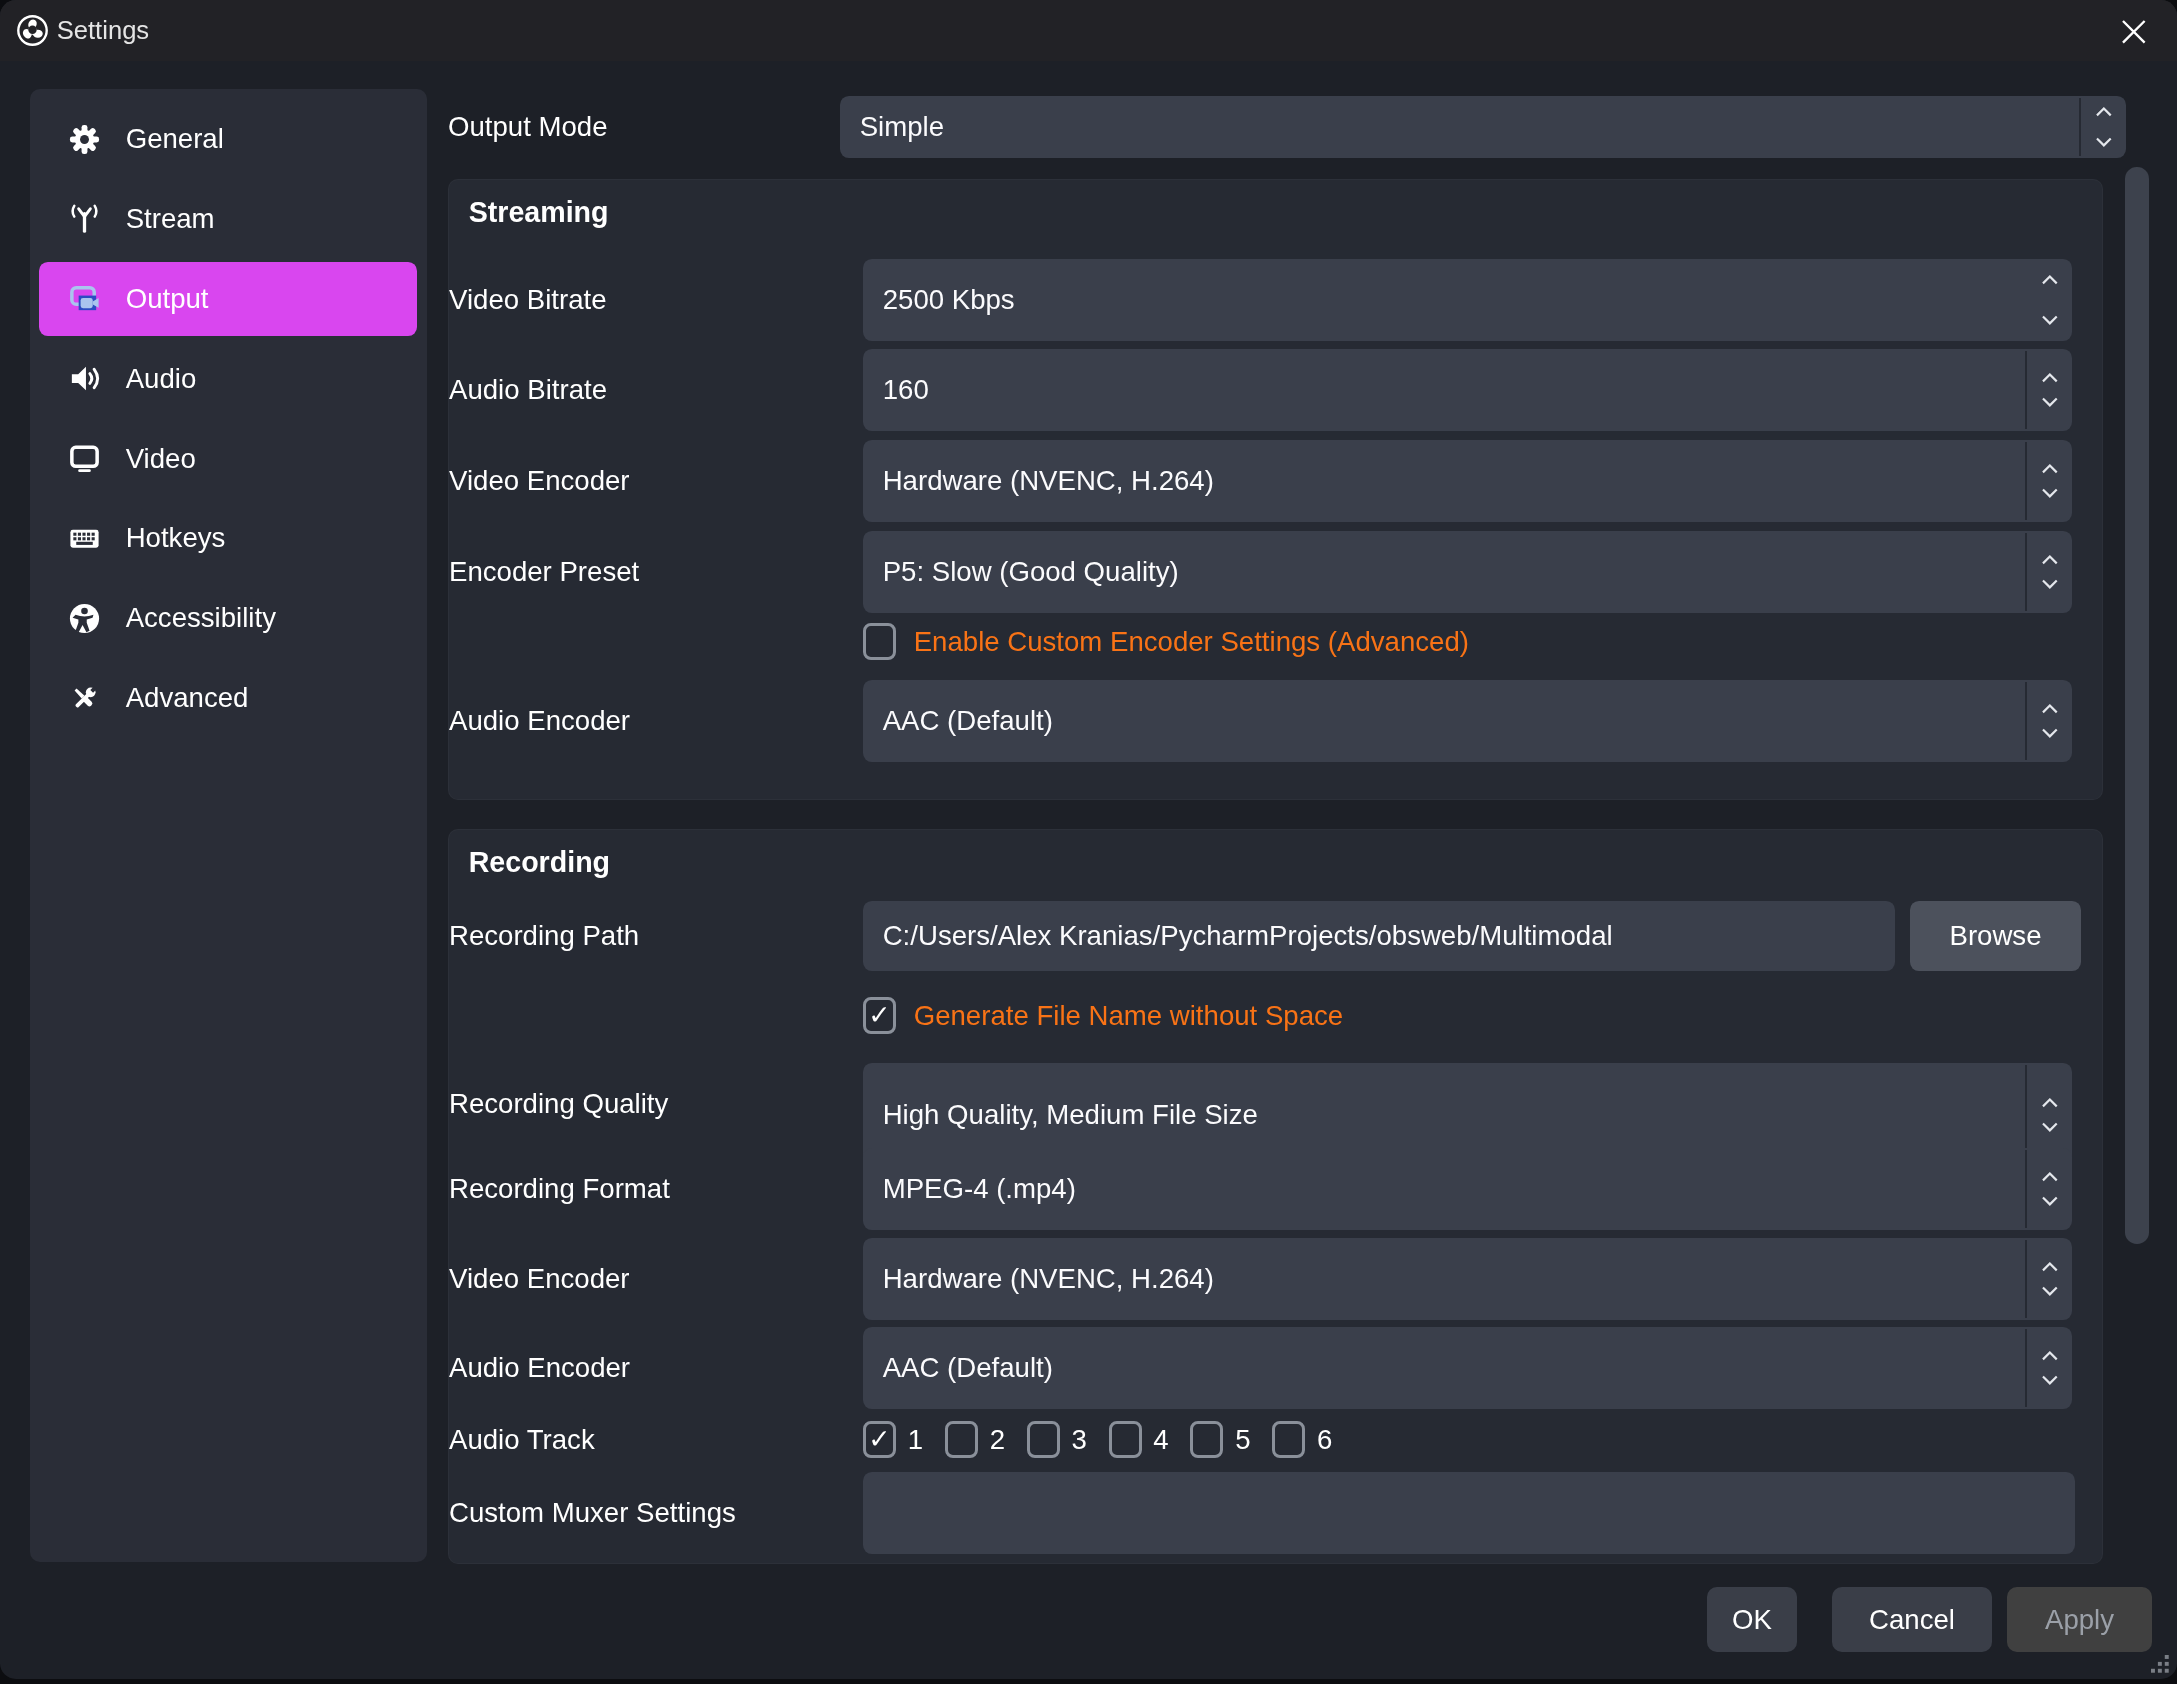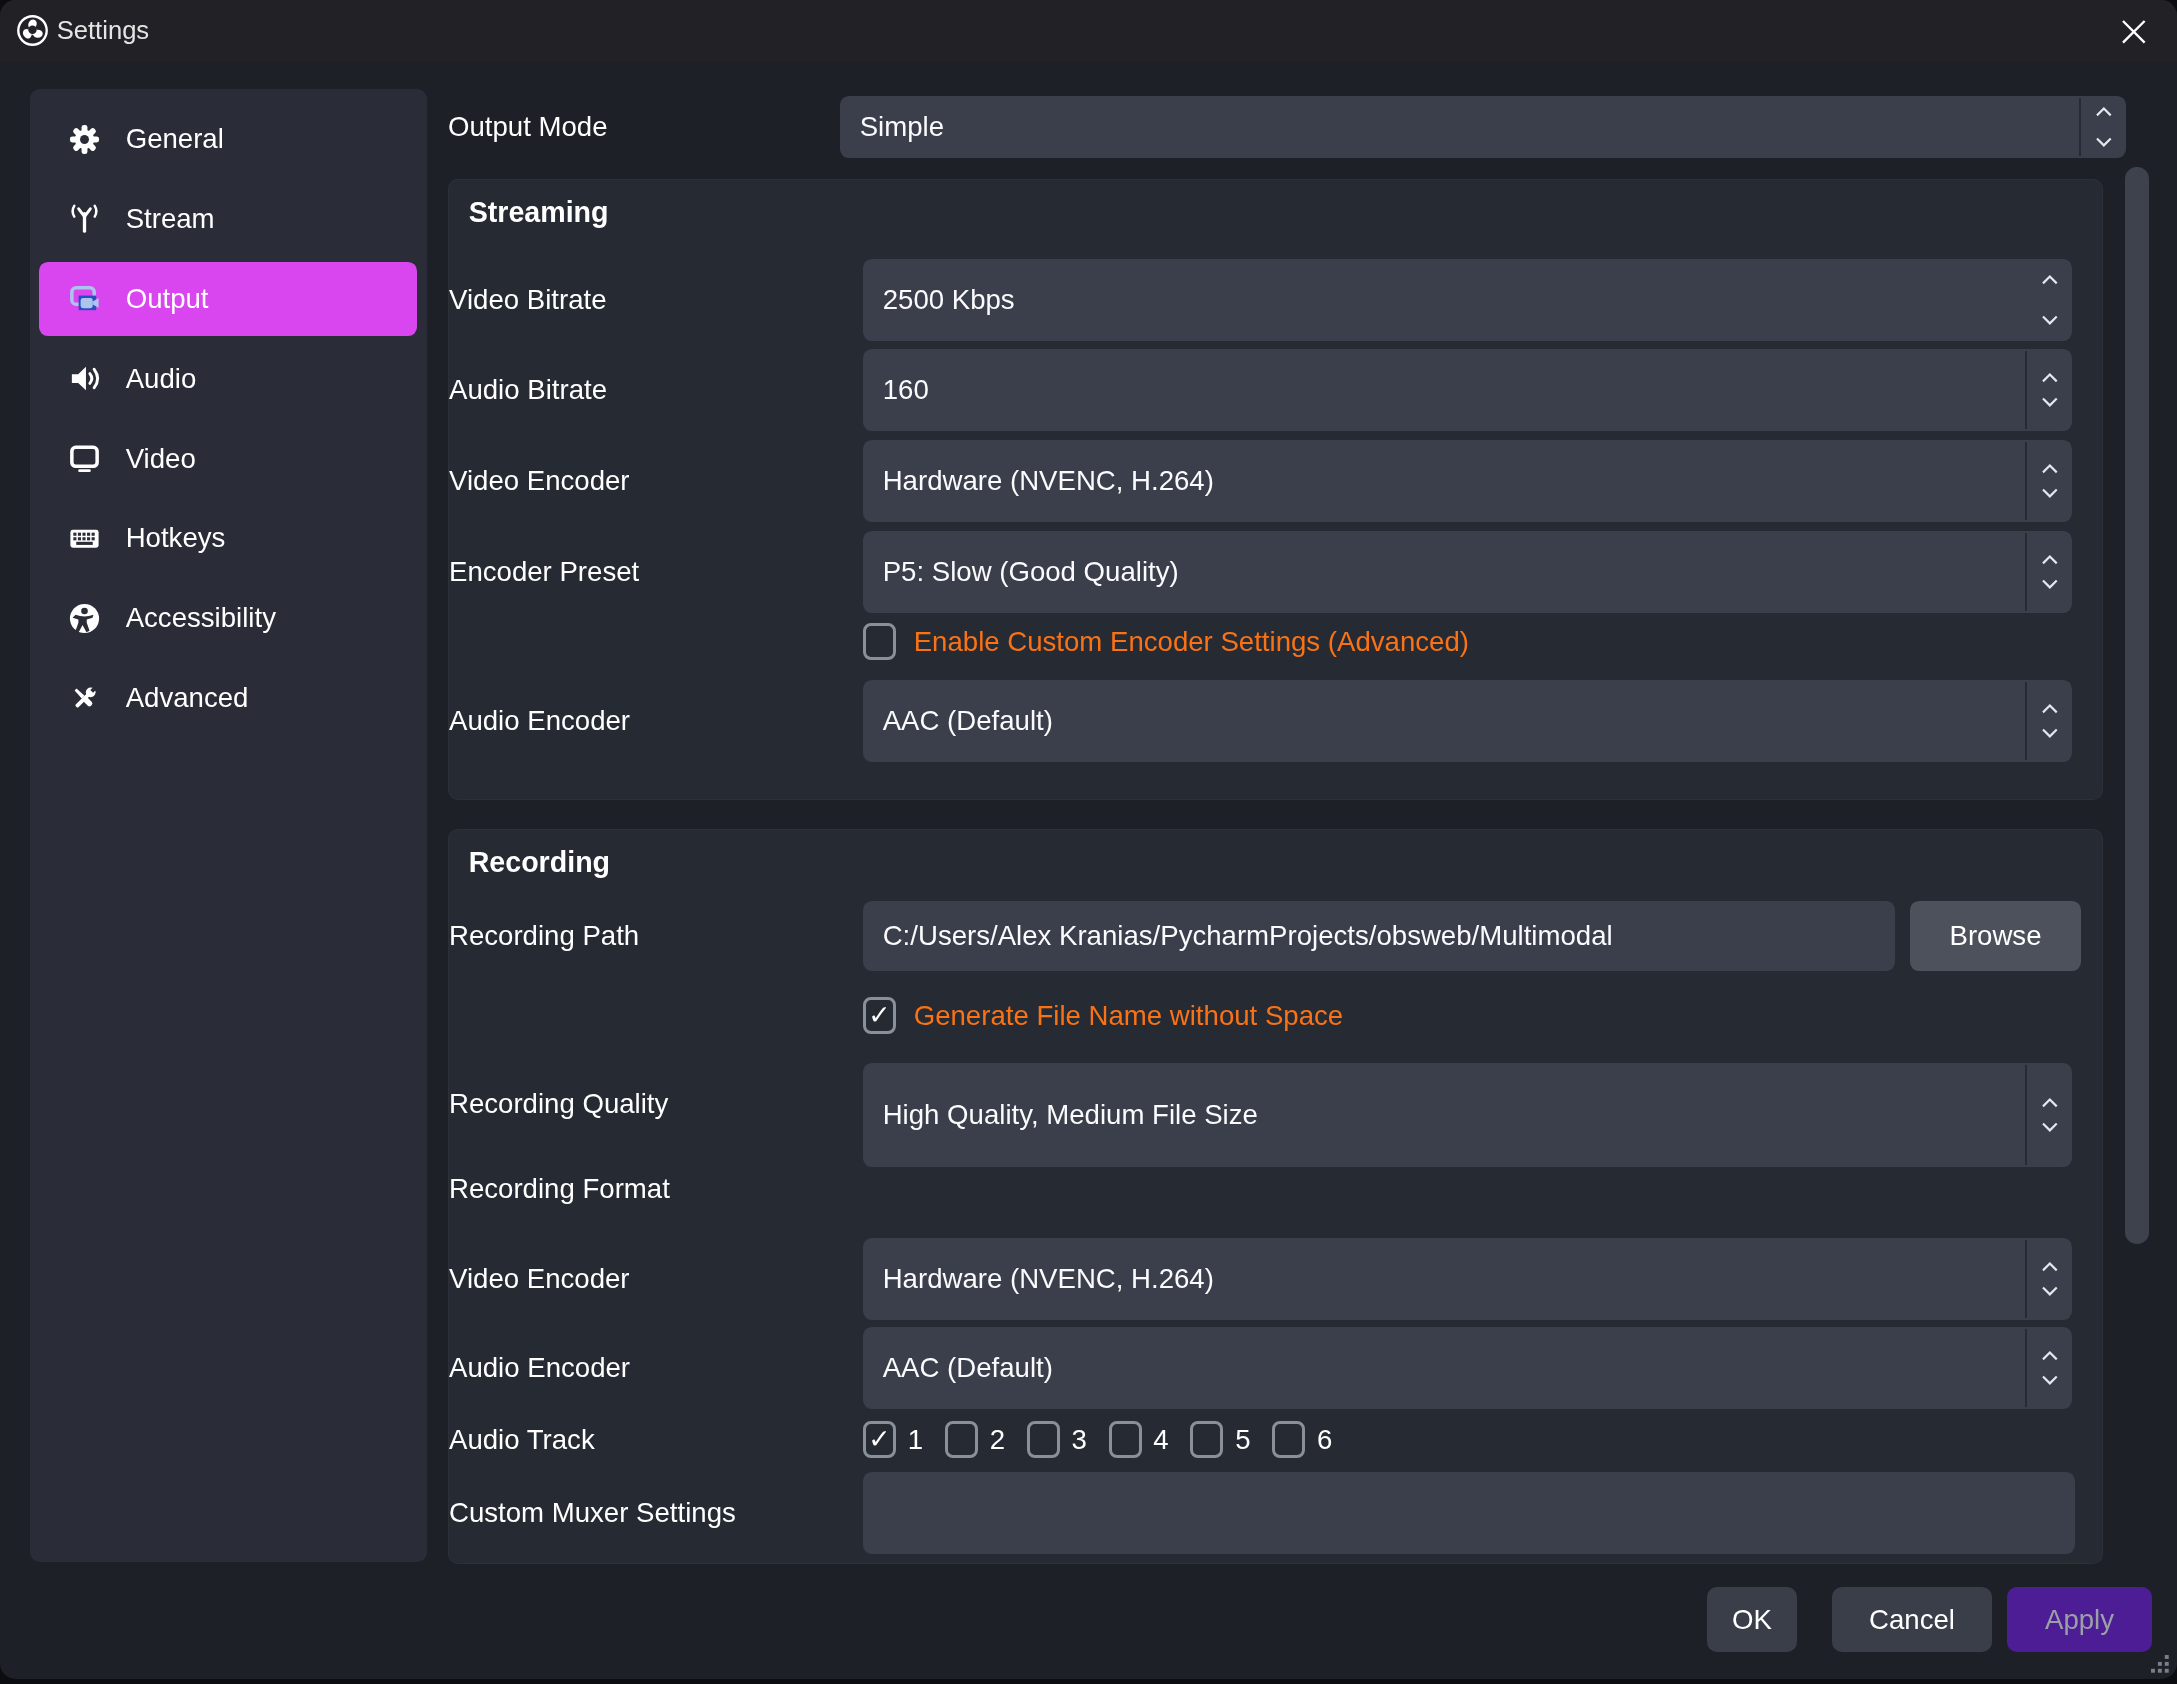--- a/index.html
+++ b/index.html
@@ -80,21 +80,21 @@
   .tracks { position:absolute; left:414px; display:flex; align-items:center; height:100%; }
   .track-item { display:flex; align-items:center; margin-right:21.7px; }
   .track-item .num { color:#ffffff; font-size:27.6px; margin-left:11.8px; }
 
   
   .btn { position:absolute; top:1587px; height:65px; border-radius:9.9px;
          background:#3a3e48; color:#ffffff; font-size:27.6px;
          display:flex; align-items:center; justify-content:center; cursor:pointer; }
   .btn-ok     { left:1707px; width:90px; }
   .btn-cancel { left:1832px; width:160px; }
-  .btn-apply  { left:2007px; width:145px; background:#4c1d95; color:#9ba0a8; }
+  .btn-apply  { left:2007px; width:145px; background:#404040; color:#9ba0a8; }
 
   .scroll-thumb { position:absolute; left:2125px; top:167px; width:23.6px; height:1077px;
                   background:#3d424d; border-radius:11.8px; cursor:pointer; }
 
   .resize-grip { position:absolute; right:5.9px; bottom:3.9px; }
 </style>
 </head>
 <body>
 
 <div class="window">
@@ -335,20 +335,29 @@
             <path d="M2 8.5 L9 1.5 L16 8.5" stroke="#e4e7ec" stroke-width="2.2" fill="none"></path>
           </svg>
         <svg class="chev dn-mid" viewBox="0 0 18 10">
             <path d="M2 1.5 L9 8.5 L16 1.5" stroke="#e4e7ec" stroke-width="2.2" fill="none"></path>
           </svg>
       </div>
     </div>
 
     <div class="prow" style="top:318px; height:82px;">
       <div class="rowlabel" style="line-height:82px;">Recording Format</div>
+      <div class="field with-spin f-main">
+        <span class="value">MPEG-4 (.mp4)</span>
+        <svg class="chev up-mid" viewBox="0 0 18 10">
+            <path d="M2 8.5 L9 1.5 L16 8.5" stroke="#e4e7ec" stroke-width="2.2" fill="none"></path>
+          </svg>
+        <svg class="chev dn-mid" viewBox="0 0 18 10">
+            <path d="M2 1.5 L9 8.5 L16 1.5" stroke="#e4e7ec" stroke-width="2.2" fill="none"></path>
+          </svg>
+      </div>
     </div>
 
     <div class="prow" style="top:408px; height:82px;">
       <div class="rowlabel" style="line-height:82px;">Video Encoder</div>
       <div class="field with-spin f-main">
         <span class="value">Hardware (NVENC, H.264)</span>
         <svg class="chev up-mid" viewBox="0 0 18 10">
             <path d="M2 8.5 L9 1.5 L16 8.5" stroke="#e4e7ec" stroke-width="2.2" fill="none"></path>
           </svg>
         <svg class="chev dn-mid" viewBox="0 0 18 10">

